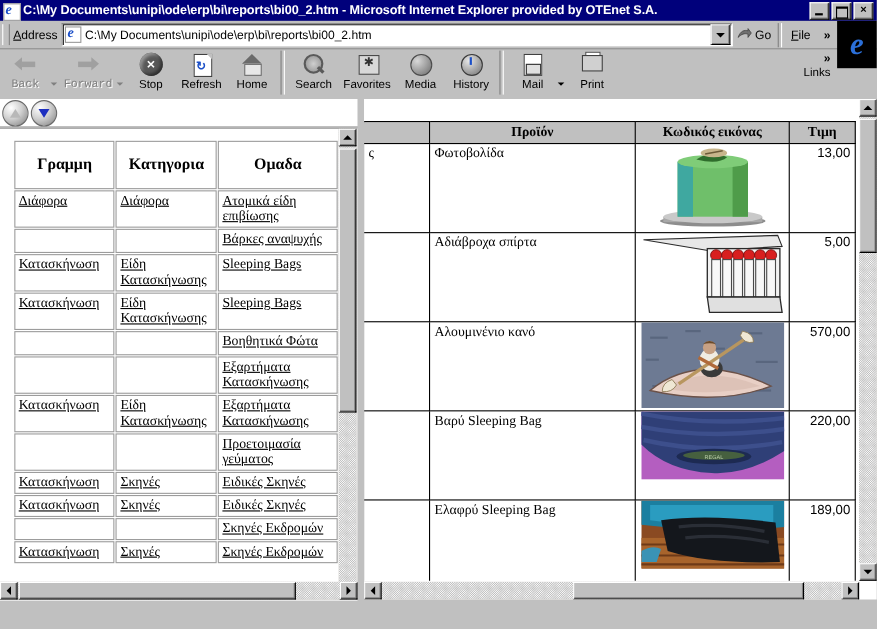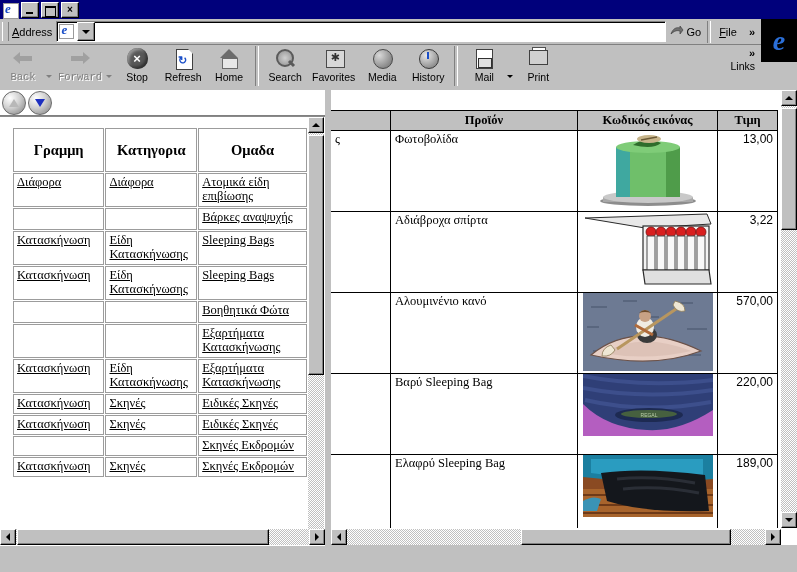--- a/index.html
+++ b/index.html
@@ -287,38 +287,40 @@
 </style>
 </head>
 <body>
 
 <div class="app">
 
   <div class="titlebar">
     <div class="title-ico">
       <div class="ie-small"></div>
     </div>
+    <div class="title-text">C:\My Documents\unipi\ode\erp\bi\reports\bi00_2.htm - Microsoft Internet Explorer provided by OTEnet S.A.</div>
     <div class="title-btns">
       <div class="tbtn">
           <span class="g min-g"></span>
         </div>
       <div class="tbtn">
           <span class="g res-g"></span>
         </div>
       <div class="tbtn">
           <span class="cls-g">×</span>
         </div>
     </div>
   </div>
 
   <div class="addrbar">
     <div class="grip"></div>
     <div class="addr-label"><u>A</u>ddress</div>
     <div class="addr-field">
       <div class="ie-small"></div>
+      <div class="addr-val" title="C:\My Documents\unipi\ode\erp\bi\reports\bi00_2.htm">C:\My Documents\unipi\ode\erp\bi\reports\bi00_2.htm</div>
       <div class="addr-drop">
           <span class="tri-d"></span>
         </div>
     </div>
     <div class="go-btn">
       <svg width="14" height="13" viewBox="0 0 14 13">
         <path d="M1 9 C3 3, 7 2, 10 3 L10 1 L13 5 L10 9 L10 6 C7 5, 4 6, 1 9 Z" fill="#707070" stroke="#404040" stroke-width="0.7"></path>
       </svg>
       <span>Go</span>
     </div>
@@ -485,20 +487,25 @@
             </tr>
             <tr class="rh">
               <td class="c1"><span></span></td>
               <td class="c2"><span></span></td>
               <td class="c3"><a href="#">Εξαρτήματα Κατασκήνωσης</a></td>
             </tr>
             <tr class="rh">
               <td class="c1"><a href="#">Κατασκήνωση</a></td>
               <td class="c2"><a href="#">Είδη Κατασκήνωσης</a></td>
               <td class="c3"><a href="#">Εξαρτήματα Κατασκήνωσης</a></td>
+            </tr>
+            <tr class="rh">
+              <td class="c1"><span></span></td>
+              <td class="c2"><span></span></td>
+              <td class="c3"><a href="#">Προετοιμασία γεύματος</a></td>
             </tr>
             <tr style="height:20px">
               <td class="c1"><a href="#">Κατασκήνωση</a></td>
               <td class="c2"><a href="#">Σκηνές</a></td>
               <td class="c3"><a href="#">Ειδικές Σκηνές</a></td>
             </tr>
             <tr style="height:20px">
               <td class="c1"><a href="#">Κατασκήνωση</a></td>
               <td class="c2"><a href="#">Σκηνές</a></td>
               <td class="c3"><a href="#">Ειδικές Σκηνές</a></td>
@@ -590,21 +597,21 @@
                   <rect x="64" y="24" width="8" height="34"></rect>
                       <rect x="74" y="24" width="8" height="34"></rect>
                   <rect x="84" y="24" width="8" height="34"></rect>
                       <rect x="94" y="24" width="8" height="34"></rect>
                   <rect x="104" y="24" width="8" height="34"></rect>
                       <rect x="114" y="24" width="8" height="34"></rect>
                 </g>
                 <path d="M60 58 L126 58 L128 72 L62 72 Z" fill="#e0e0e0" stroke="#2a2a2a" stroke-width="1.2"></path>
               </svg>
             </td>
-            <td class="price">3,22</td>
+            <td class="price">5,00</td>
           </tr>
 
           <tr>
             <td></td>
             <td>Αλουμινένιο κανό</td>
             <td class="imgcell">
               <svg class="pimg" width="130" height="78" viewBox="0 0 130 78">
                 <rect width="130" height="78" fill="#6d7a93"></rect>
                 <g stroke="#55627a" stroke-width="2" fill="none" opacity="0.8">
                   <path d="M8 14 h16"></path>

